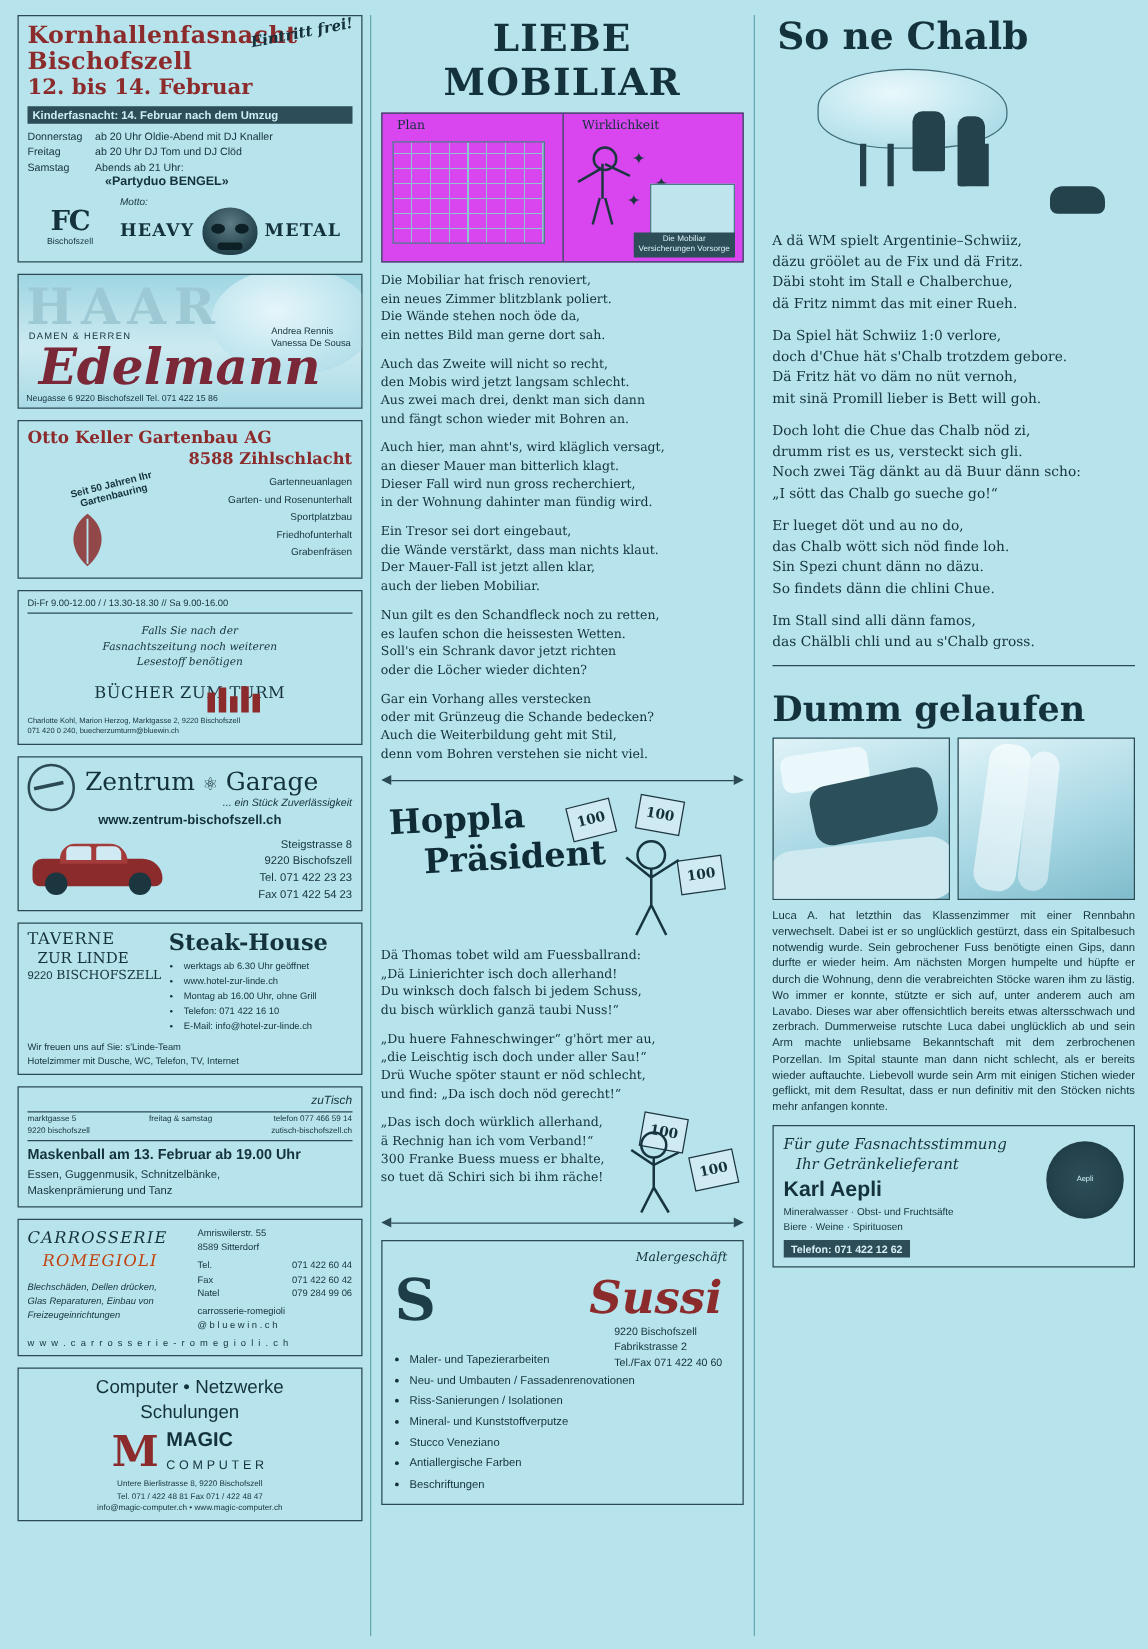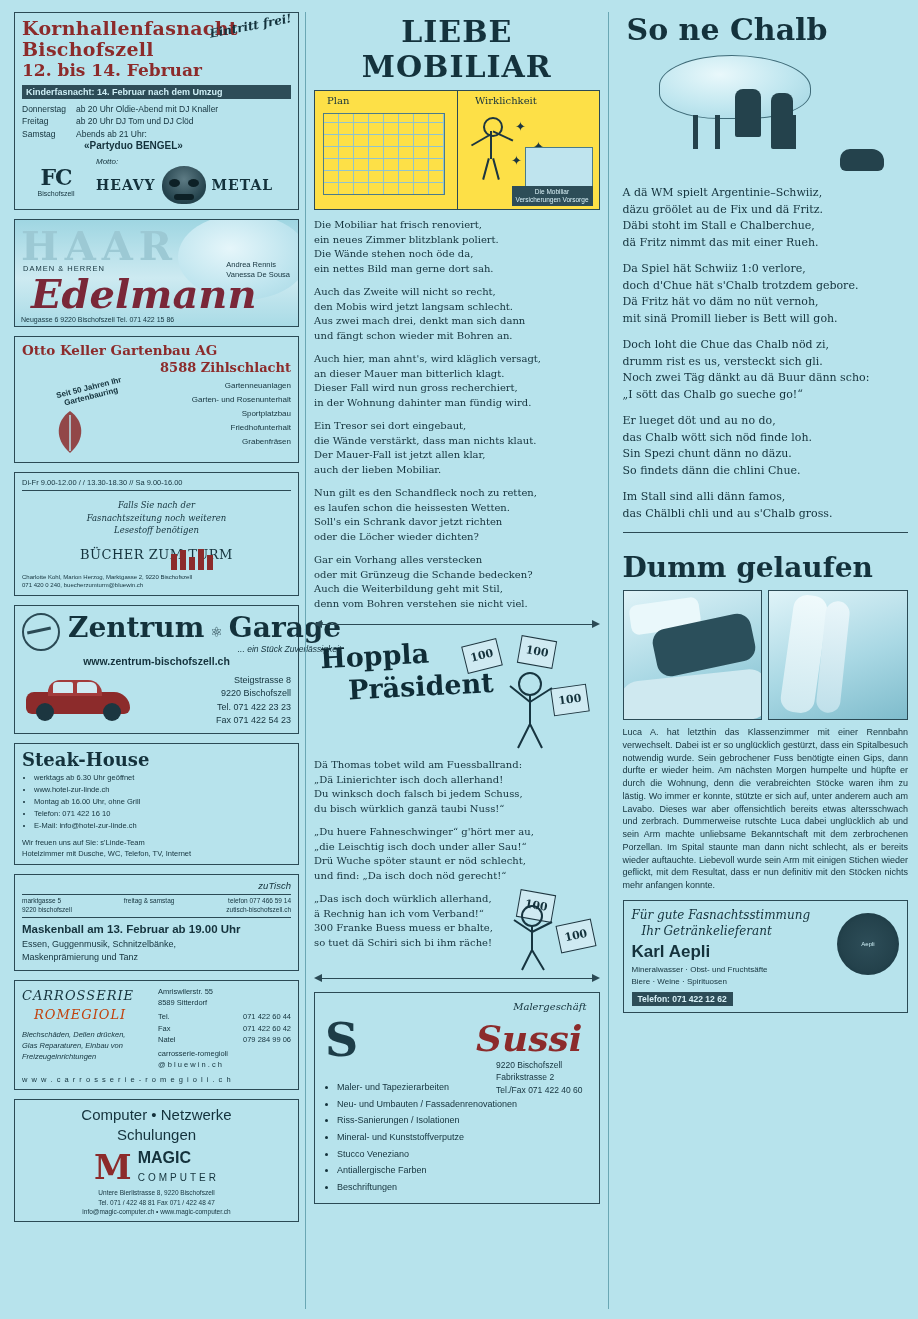--- a/index.html
+++ b/index.html
@@ -118,21 +118,21 @@
   .bars{display:flex;justify-content:center;gap:3px;height:22px;align-items:flex-end;margin-top:-14px;margin-left:70px;}
   .bars span{display:block;width:6px;background:#8c2b2b;}
   .bt-foot{font-size:6px;line-height:1.3;margin-top:4px;}
 
   
   .zg-head{display:flex;align-items:center;gap:8px;}
   .opel{
     width:34px;height:34px;border-radius:50%;border:2.5px solid #2b4a55;position:relative;flex:0 0 auto;
   }
   .opel:after{content:"";position:absolute;left:3px;top:14px;width:24px;height:3px;background:#2b4a55;transform:rotate(-12deg);}
-  .zg-title{font-family:"DejaVu Serif", serif;font-size:28px;font-weight:bold;}
+  .zg-title{font-family:"DejaVu Serif", serif;font-size:20px;font-weight:normal;}
   .zg-sub{font-size:8.5px;font-style:italic;text-align:right;}
   .zg-url{font-size:10.5px;font-weight:bold;text-align:center;margin-top:1px;}
   .zg-body{display:flex;margin-top:3px;}
   .car{
     width:115px;height:56px;position:relative;
   }
   .car .body{position:absolute;left:4px;bottom:12px;width:104px;height:22px;border-radius:8px 16px 6px 6px;background:#8c2b2b;}
   .car .roof{position:absolute;left:26px;bottom:30px;width:54px;height:16px;border-radius:12px 14px 0 0;background:#a33b3b;}
   .car .w1{position:absolute;left:31px;bottom:33px;width:20px;height:11px;background:#cfeaf2;border-radius:4px 2px 0 0;}
   .car .w2{position:absolute;left:55px;bottom:33px;width:20px;height:11px;background:#cfeaf2;border-radius:2px 6px 0 0;}
@@ -172,21 +172,21 @@
   .mc-t1{font-family:"Liberation Sans",sans-serif;font-weight:bold;font-size:16px;}
   .mc-t2{font-family:"Liberation Sans",sans-serif;font-size:10px;letter-spacing:3px;}
   .mc-foot{font-size:6.5px;text-align:center;line-height:1.45;margin-top:3px;}
 
   
   .liebe{
     font-family:"DejaVu Serif", serif;font-weight:bold;font-size:30px;
     text-align:center;letter-spacing:1px;margin:2px 0 6px;
   }
   .cartoon{
-    height:118px;border:1px solid #2b4a55;background:#fde047;position:relative;margin-bottom:8px;overflow:hidden;
+    height:118px;border:1px solid #2b4a55;background:#d946ef;position:relative;margin-bottom:8px;overflow:hidden;
   }
   .cartoon .divider{position:absolute;left:50%;top:0;bottom:0;width:1px;background:#2b4a55;}
   .cartoon .lab{position:absolute;font-family:"DejaVu Serif",serif;font-size:10px;}
   .cartoon .grid{position:absolute;left:8px;top:22px;width:120px;height:80px;
      background:
        repeating-linear-gradient(0deg,transparent 0 11px,#8fc3d0 11px 12px),
        repeating-linear-gradient(90deg,transparent 0 14px,#8fc3d0 14px 15px);
      border:1px solid #4b7b88;}
   .cartoon .stick{position:absolute;left:175px;top:40px;width:2px;height:28px;background:#1c3640;}
   .cartoon .head{position:absolute;left:168px;top:26px;width:16px;height:16px;border:2px solid #1c3640;border-radius:50%;}
@@ -391,20 +391,28 @@
             <div>Steigstrasse 8</div>
             <div>9220 Bischofszell</div>
             <div>Tel. 071 422 23 23</div>
             <div>Fax 071 422 54 23</div>
           </div>
         </div>
       </div>
 
       <div class="ad">
         <div style="display:flex;gap:8px;">
+          <div class="tav-left">
+            <div class="tav-name">TAVERNE</div>
+            <div class="tav-name2">ZUR LINDE</div>
+            <div style="display:flex;align-items:center;gap:3px;margin-top:2px;">
+              <span style="font-size:9px">9220</span>
+              <span class="tav-name2" style="margin-left:0;font-size:10px">BISCHOFSZELL</span>
+            </div>
+          </div>
           <div style="flex:1">
             <div class="steak">Steak-House</div>
             <ul class="tav-list" style="margin:2px 0 0 12px;padding:0;">
               <li>werktags ab 6.30 Uhr geöffnet</li>
               <li>www.hotel-zur-linde.ch</li>
               <li>Montag ab 16.00 Uhr, ohne Grill</li>
               <li>Telefon: 071 422 16 10</li>
               <li>E-Mail: info@hotel-zur-linde.ch</li>
             </ul>
           </div>

